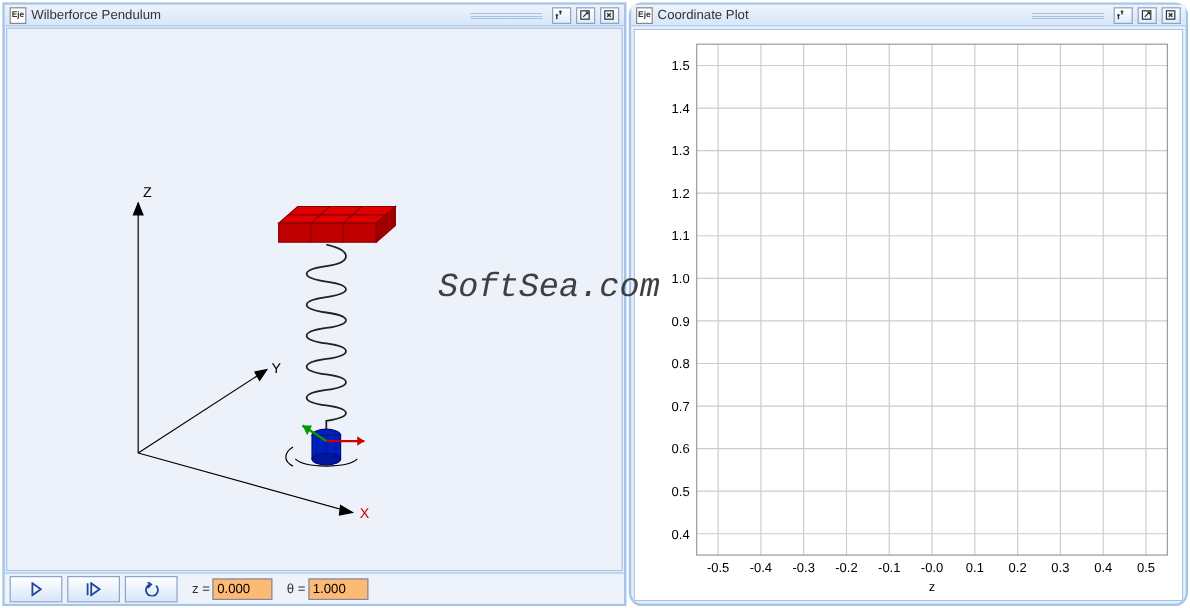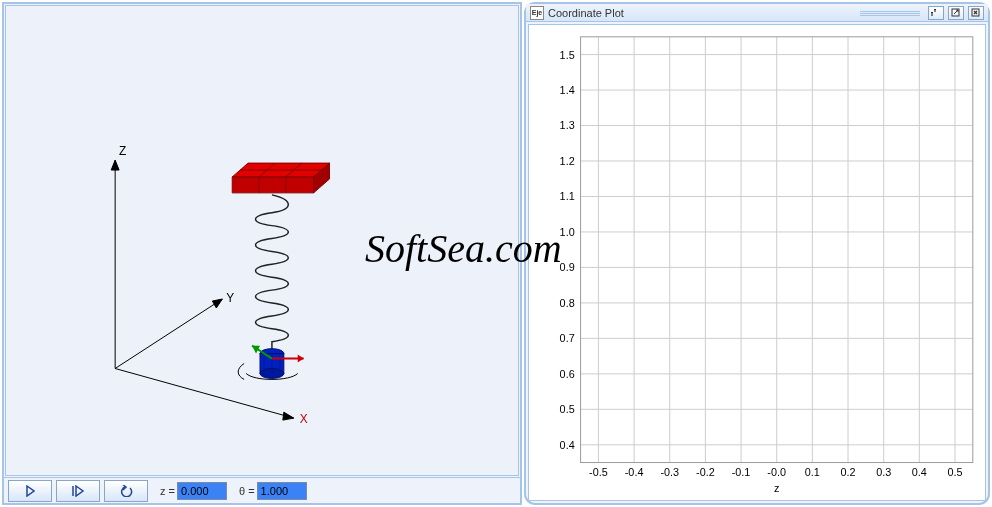--- a/index.html
+++ b/index.html
@@ -97,48 +97,71 @@
   display: flex;
   align-items: center;
   gap: 2px;
   margin-left: 8px;
 }
 .field-label { color: #333; font-size: 11px; }
 .field-input {
   width: 50px;
   height: 18px;
   border: 1px solid #7a8ba3;
-  background: #3b82f6;
+  background: #fdba74;
   font-size: 11px;
   padding: 1px 3px;
   text-align: left;
 }
 .plot-area {
   flex: 1;
   background: #fff;
   border: 1px solid #a5c4e8;
   margin: 2px;
   position: relative;
 }
 .watermark {
   position: absolute;
   top: 225px;
   left: 365px;
-  font-family: Liberation Serif, serif;
-  font-size: 40px;
+  font-family: Liberation Mono, monospace;
+  font-size: 28px;
   font-style: italic;
-  color: #000000;
+  color: #404040;
   pointer-events: none;
   z-index: 99;
 }
 </style>
 </head>
 <body>
 
 <div class="window left">
+  <div class="titlebar">
+    <div class="app-icon">Eje</div>
+    <div class="title">Wilberforce Pendulum</div>
+    <div class="drag-area"></div>
+    <div class="win-btn">
+      <svg width="10" height="10">
+          <path d="M1 8 L1 4 M4 4 L4 1" stroke="#333" fill="none" stroke-width="1.2"></path>
+          <path d="M1 4 L0 5 M1 4 L2 5 M4 1 L3 2 M4 1 L5 2" stroke="#333" fill="none"></path>
+        </svg>
+    </div>
+    <div class="win-btn">
+      <svg width="10" height="10">
+          <rect x="1" y="1" width="7" height="7" stroke="#333" fill="none"></rect>
+          <path d="M3 6 L7 2 M7 2 L5 2 M7 2 L7 4" stroke="#333" fill="none"></path>
+        </svg>
+    </div>
+    <div class="win-btn">
+      <svg width="10" height="10">
+          <rect x="1" y="1" width="7" height="7" stroke="#333" fill="none"></rect>
+          <path d="M3 3 L6 6 M6 3 L3 6" stroke="#333" fill="none" stroke-width="1.2"></path>
+        </svg>
+    </div>
+  </div>
   <div class="content">
     <div class="viewport">
       <svg width="100%" height="100%" viewBox="0 0 516 452" style="position:absolute;inset:0">
 
         <g stroke="#000" stroke-width="1" fill="none">
 
           <line x1="110" y1="355" x2="110" y2="145"></line>
           <path d="M110 145 L106 155 L114 155 Z" fill="#000"></path>
 
           <line x1="110" y1="355" x2="218" y2="285"></line>

